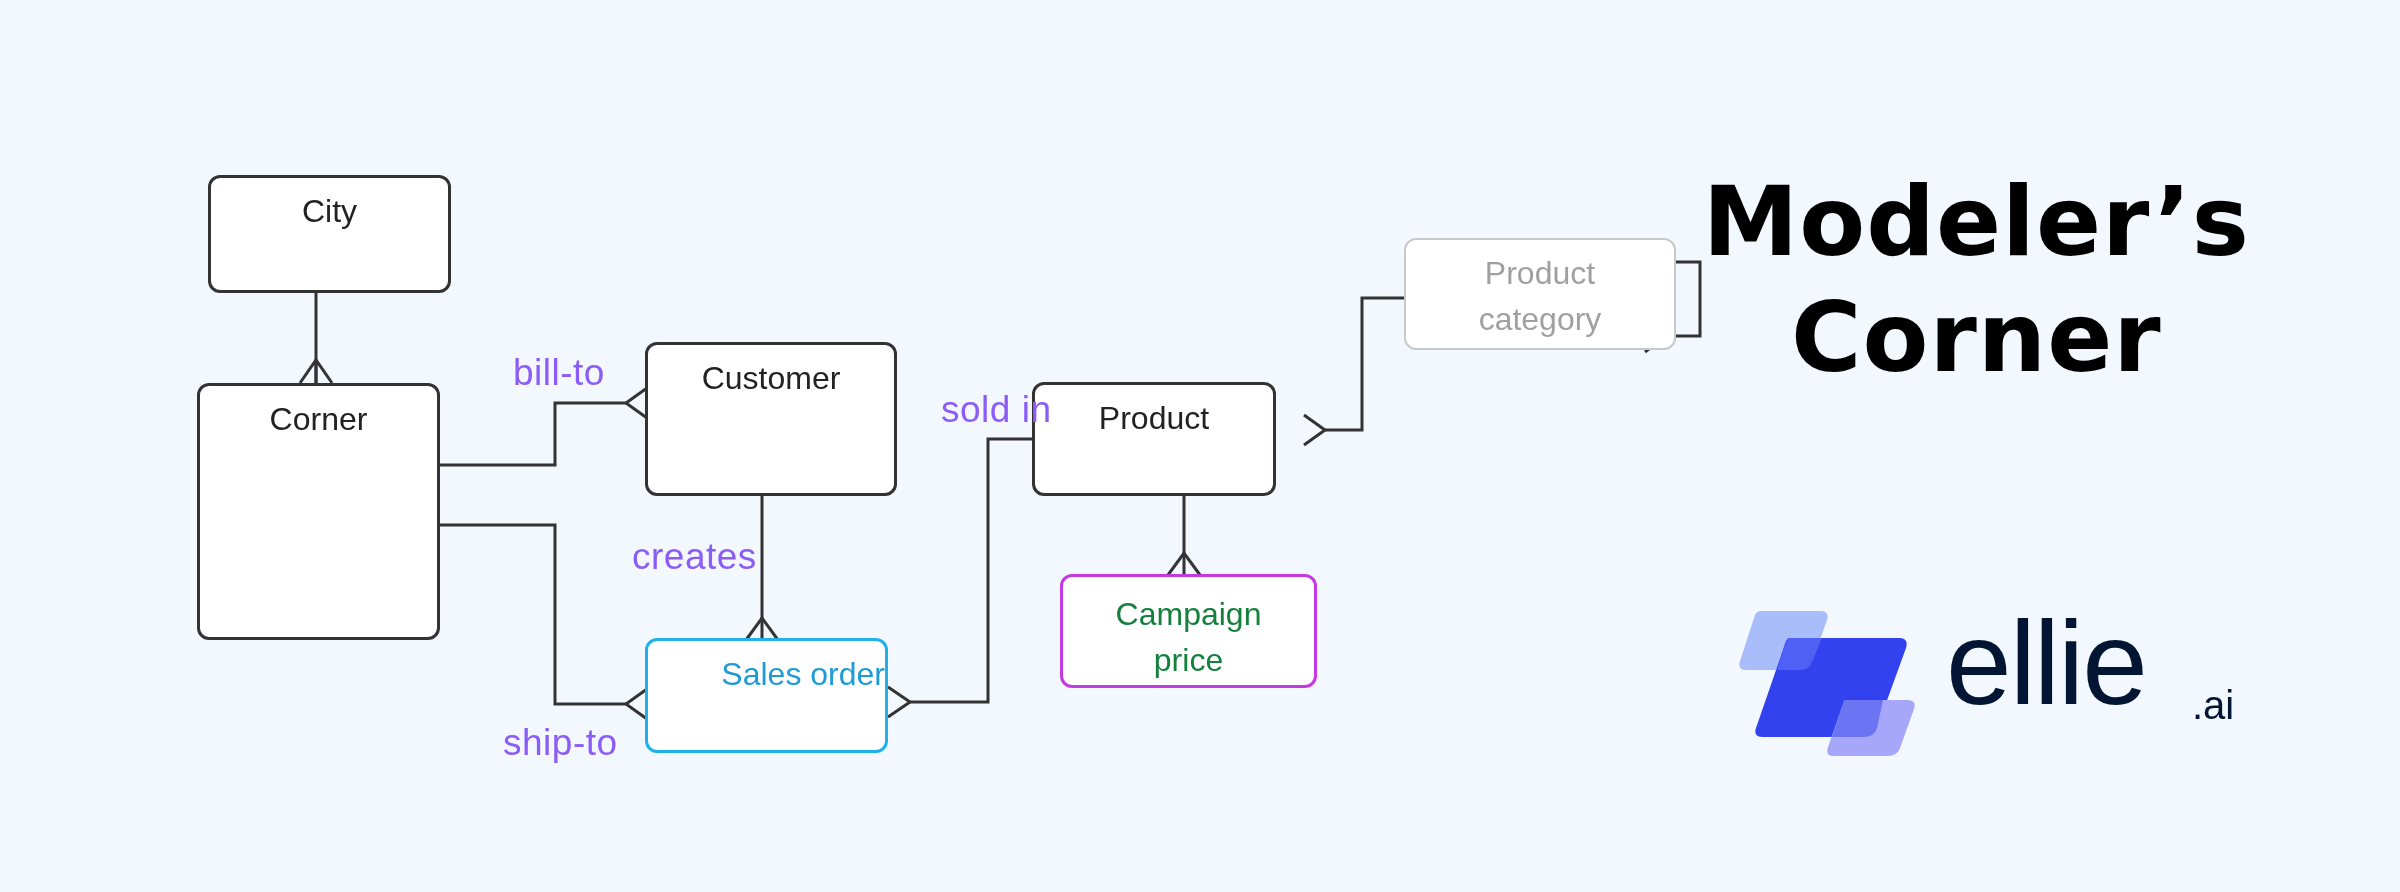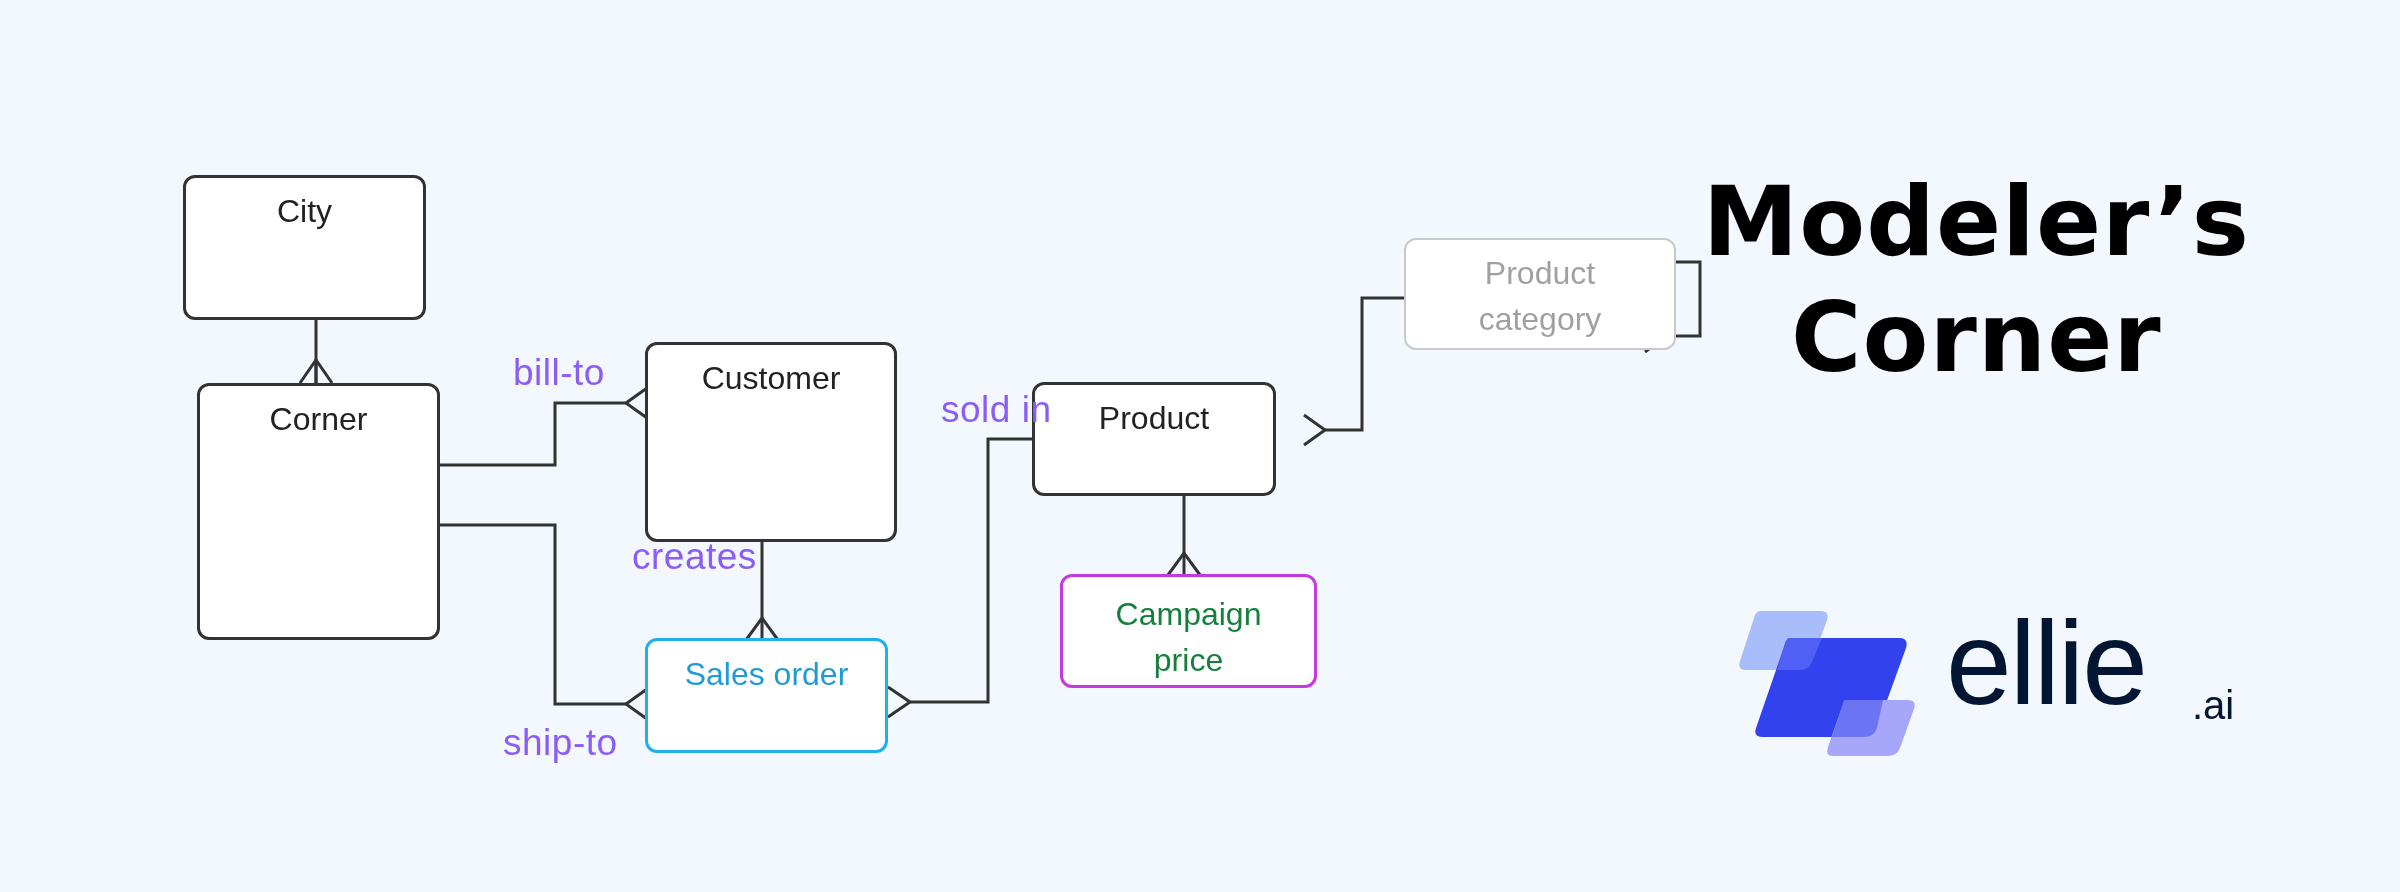--- a/index.html
+++ b/index.html
@@ -92,33 +92,33 @@
       <path d="M1168 575 L1184 553 L1200 575"></path>
 
       <path d="M1406 298 L1362 298 L1362 430 L1325 430"></path>
       <path d="M1304 415 L1325 430 L1304 445"></path>
 
       <path d="M1643 262 L1700 262 L1700 336 L1665 336 L1643 336"></path>
       <path d="M1645 320 L1666 336 L1645 352"></path>
     </g>
   </svg>
 
-  <div class="entity" style="left:183px; top:175px; width:243px; height:145px;">
+  <div class="entity" style="left:208px; top:175px; width:243px; height:118px;">
     <span class="title">City</span>
   </div>
 
   <div class="entity" style="left:197px; top:383px; width:243px; height:257px;">
     <span class="title">Corner</span>
   </div>
 
-  <div class="entity" style="left:645px; top:342px; width:252px; height:200px;">
+  <div class="entity" style="left:645px; top:342px; width:252px; height:154px;">
     <span class="title">Customer</span>
   </div>
 
-  <div class="entity sales" style="left:645px; top:638px; width:243px; height:115px;">
+  <div class="entity sales" style="left:645px; top:638px; width:243px; height:115px;text-align:right;">
     <span class="title">Sales order</span>
   </div>
 
   <div class="entity" style="left:1032px; top:382px; width:244px; height:114px;">
     <span class="title">Product</span>
   </div>
 
   <div class="entity campaign twoline" style="left:1060px; top:574px; width:257px; height:114px;">
     <span class="title" style="display:block; width:150px; margin:0 auto; padding-top:14px; line-height:46px;">Campaign price</span>
   </div>

